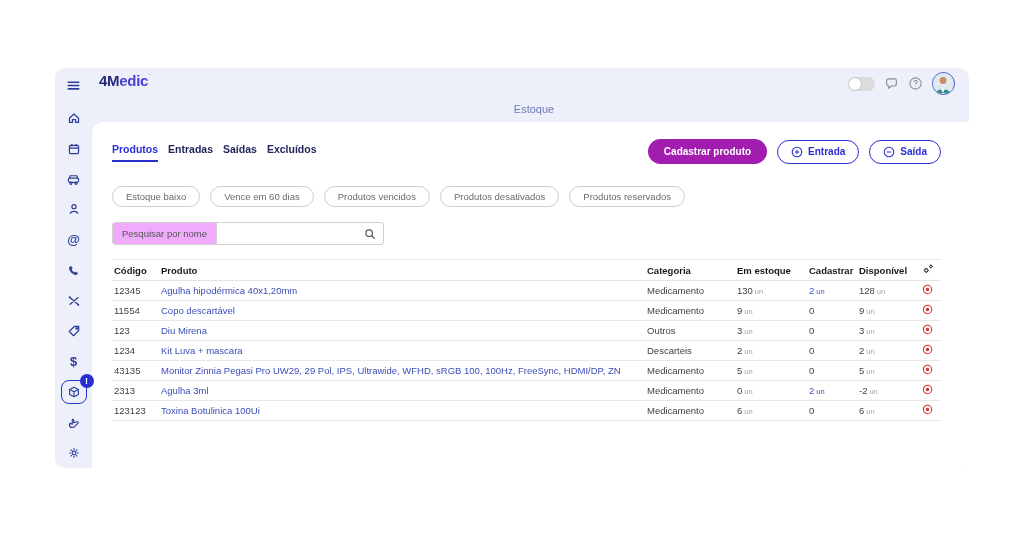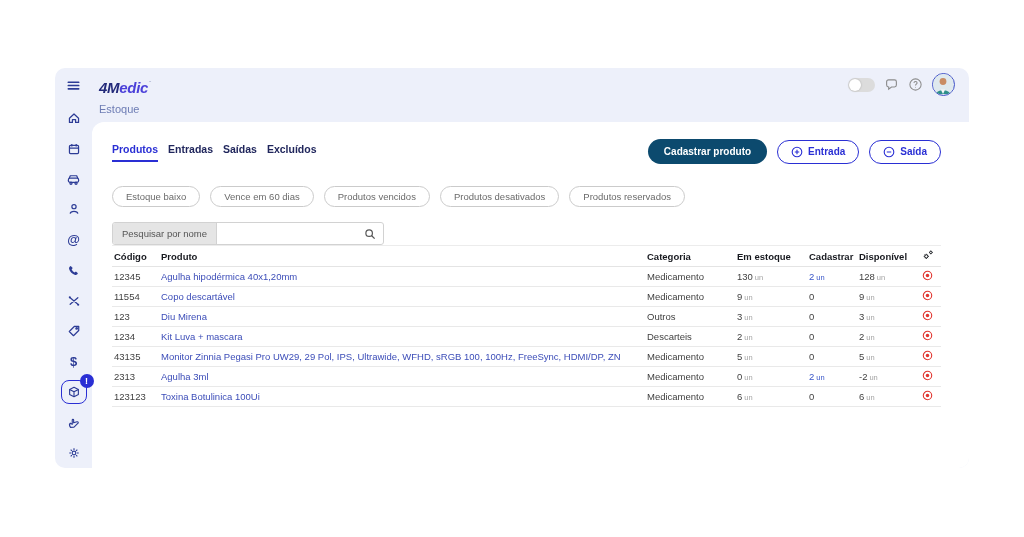--- a/index.html
+++ b/index.html
@@ -17,67 +17,67 @@
                justify-content:center; color:#2d3c96; position:relative; cursor:pointer; }
   .side-item svg { display:block; }
   .side-item.text-ic { font-weight:bold; font-size:13px; }
   .side-item.selected { border:1.5px solid #2a2fd4; border-radius:8px; }
   .badge { position:absolute; top:-7px; right:-8px; width:14px; height:14px; border-radius:50%;
            background:#2a2fd4; color:#fff; font-size:9px; font-weight:bold;
            display:flex; align-items:center; justify-content:center; }
 
   
   .main { flex:1; display:flex; flex-direction:column; min-width:0; }
-  .topbar { height:28px; display:flex; align-items:flex-end; padding:4px 14px 0 7px;font-style:italic; }
+  .topbar { height:28px; display:flex; align-items:flex-start; padding:4px 14px 0 7px; }
   .logo { font-size:15px; font-weight:800; letter-spacing:-0.3px; }
   .logo .lg1 { color:#232a7a; } .logo .lg2 { color:#4b40d9; }
   .logo .tm { color:#9aa3c4; font-size:8px; vertical-align:top; }
   .top-right { margin-left:auto; display:flex; align-items:center; gap:9px; }
   .toggle { width:27px; height:14px; border-radius:8px; background:#dcdcdc; position:relative; cursor:pointer; }
   .toggle .knob { position:absolute; left:1px; top:1px; width:12px; height:12px; border-radius:50%;
                   background:#fff; box-shadow:0 0 2px rgba(0,0,0,.25); }
   .ghost-ic { color:#8b8b8b; display:flex; cursor:pointer; }
   .avatar { width:23px; height:23px; border-radius:50%; border:1.5px solid #4050c8;
             overflow:hidden; background:#dfe9ee; cursor:pointer; }
 
   .crumb-row { height:26px; display:flex; align-items:center; padding-left:7px;
-               color:#6d7cb4; font-size:11px; }
+               color:#6d7cb4; font-size:11px;justify-content:center; }
 
   .card { flex:1; background:#fff; border-top-left-radius:12px; padding:17px 28px 0 20px; min-width:0; }
 
   
   .tabs-row { display:flex; align-items:flex-start; }
   .tabs { display:flex; gap:10px; font-size:10.5px; font-weight:bold; color:#20265c; padding-top:4px; }
   .tab { cursor:pointer; padding-bottom:5px; }
   .tab.active { color:#2a2fd4; border-bottom:2px solid #2a2fd4; }
   .actions { margin-left:auto; display:flex; gap:10px; align-items:center; }
-  .btn-primary { background:#0c4a6e; color:#fff; border:none; border-radius:14px;
+  .btn-primary { background:#a21caf; color:#fff; border:none; border-radius:14px;
                  padding:7px 16px; font-size:10px; font-weight:bold; cursor:pointer;
                  font-family:inherit; }
   .btn-outline { background:#fff; color:#2a2fd4; border:1px solid #2a2fd4; border-radius:14px;
                  padding:5px 13px; font-size:10px; font-weight:bold; cursor:pointer;
                  display:flex; align-items:center; gap:5px; font-family:inherit; }
 
   
   .chips { display:flex; gap:10px; margin-top:22px; }
   .chip { border:1px solid #cbcbcb; border-radius:12px; padding:4px 13px; font-size:9.5px;
           color:#6a6a6a; background:#fff; cursor:pointer; white-space:nowrap; }
 
   
   .search-wrap { margin-top:15px; display:flex; width:272px; height:23px;
                  border:1px solid #d2d2d2; border-radius:3px; overflow:hidden; background:#fff; }
-  .search-label { background:#e5e5e5; border-right:1px solid #d2d2d2; font-size:9.5px; color:#555;
+  .search-label { background:#f0abfc; border-right:1px solid #d2d2d2; font-size:9.5px; color:#555;
                   display:flex; align-items:center; padding:0 9px; white-space:nowrap; cursor:pointer; }
   .search-input-box { flex:1; display:flex; align-items:center; }
   .search-input-box input { border:none; outline:none; flex:1; height:100%; font-size:10px;
                             padding:0 4px 0 8px; font-family:inherit; min-width:0; }
   .search-ic { color:#555; padding-right:7px; display:flex; cursor:pointer; }
 
   
-  table { width:100%; border-collapse:collapse; table-layout:fixed; }
+  table { margin-top:14px; width:100%; border-collapse:collapse; table-layout:fixed; }
   thead th { font-size:9.5px; font-weight:bold; color:#17191f; text-align:left; height:21px;
              border-top:1px solid #ececec; border-bottom:1px solid #e4e4e4; padding:0 2px; }
   tbody td { font-size:9.5px; color:#3f3f3f; height:20px; border-bottom:1px solid #e9e9e9;
              padding:0 2px; overflow:hidden; white-space:nowrap; text-overflow:ellipsis; }
   td.prod { color:#3c4db8; cursor:pointer; }
   .unit { font-size:7.5px; color:#a3a3a3; margin-left:2px; }
   td.num.blue, td.num.blue .unit { color:#3a57c9; }
   .act-cell { text-align:center; }
   .act-btn { display:inline-flex; cursor:pointer; color:#e0352f; }
   th.cfg { text-align:center; }

